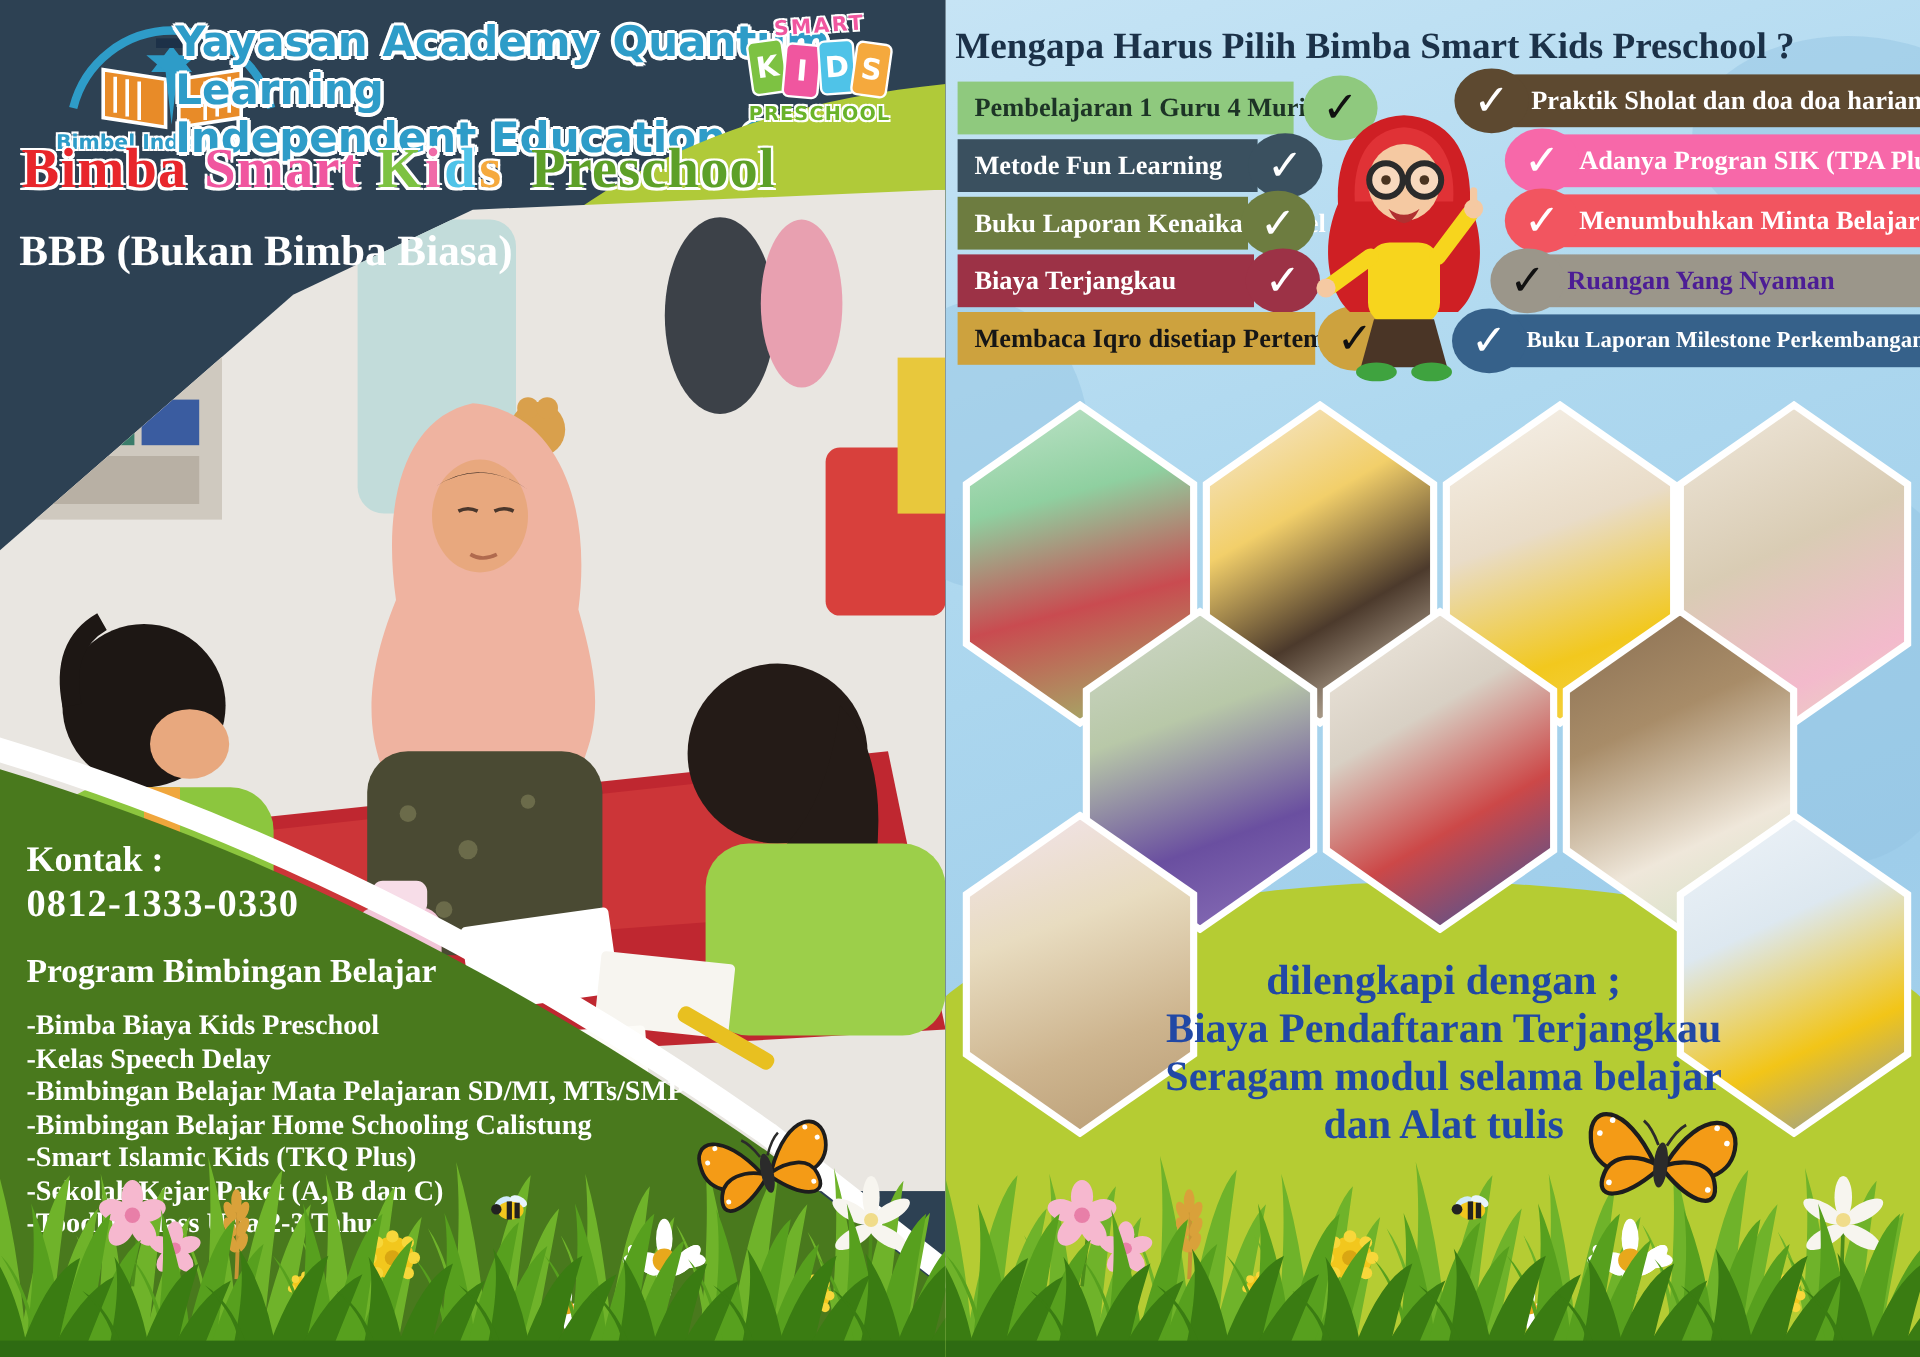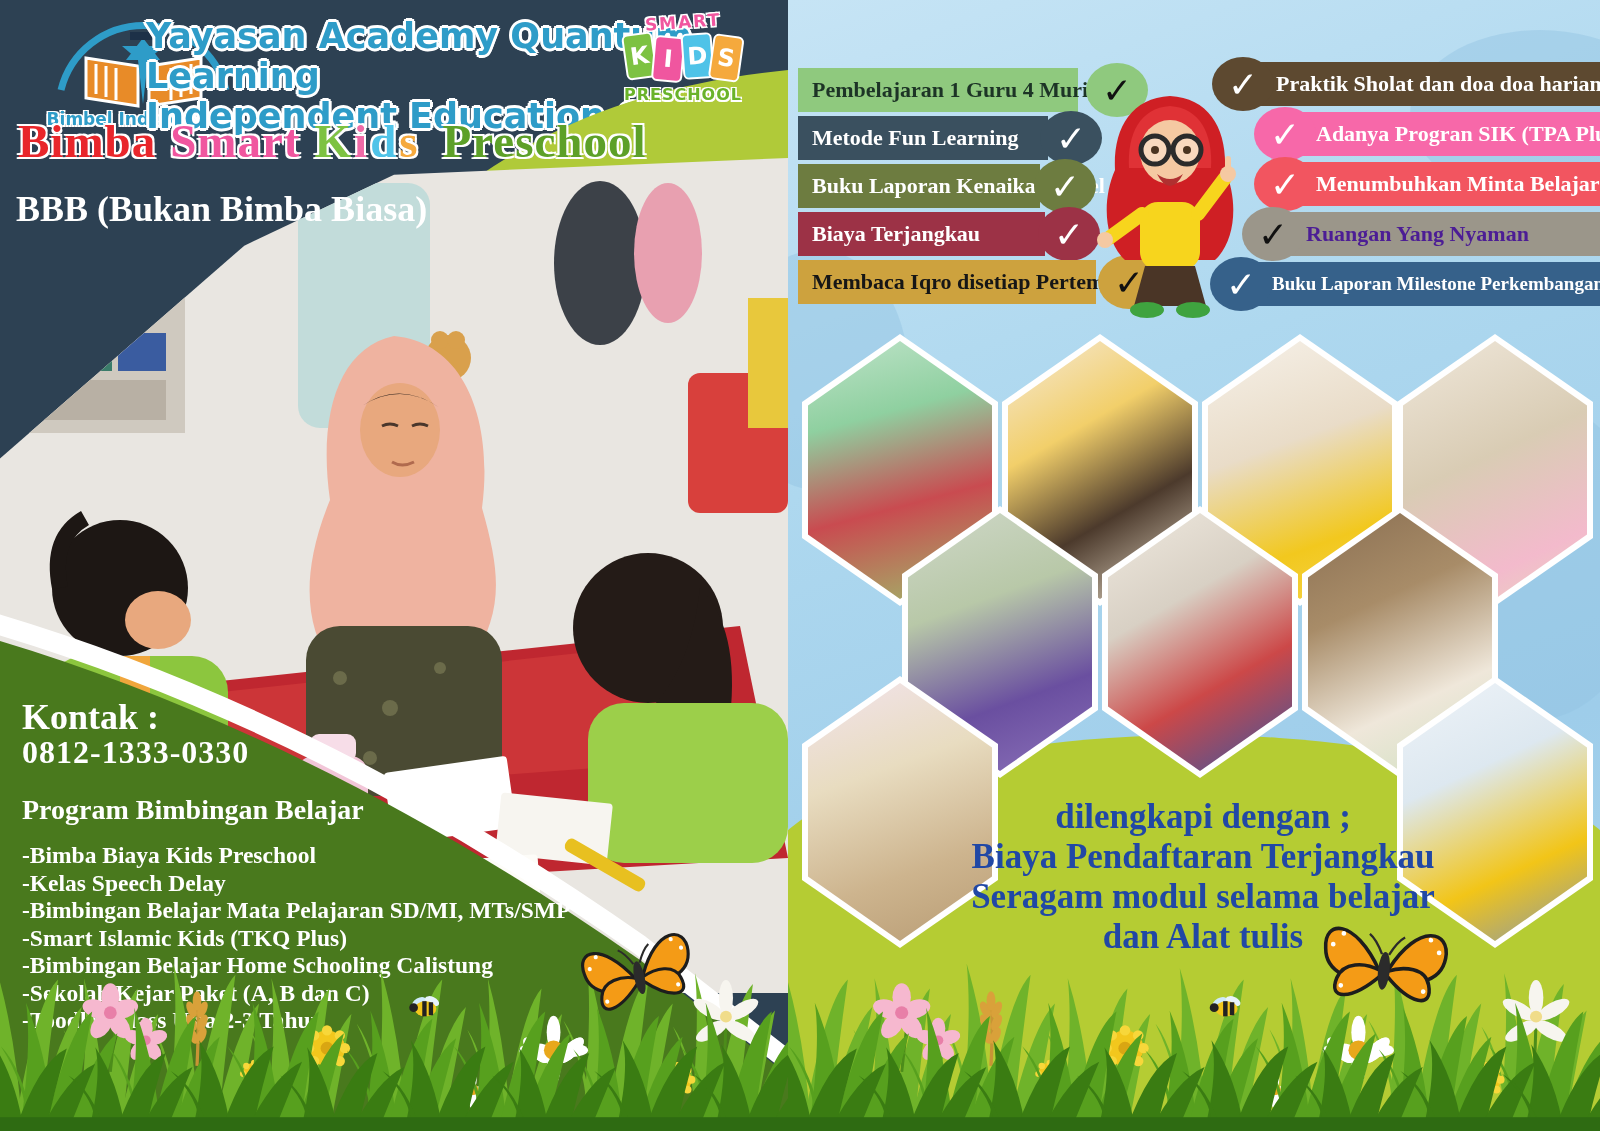--- a/index.html
+++ b/index.html
@@ -37,21 +37,21 @@
   .c-bimba{color:#e8262b;} .c-smart{color:#f0569f;margin-left:12px;}
   .c-k{color:#7dc242;margin-left:12px;} .c-i{color:#f06ba8;} .c-d{color:#4fc3e8;} .c-s{color:#f5a93d;}
   .c-preschool{color:#5da028;margin-left:22px;}
   .tagline{left:16px;top:188px;color:#fff;font-weight:bold;font-size:36px;letter-spacing:0px;z-index:5;white-space:nowrap;}
 
   .lime-swoosh{left:0;top:0;width:788px;height:520px;z-index:2;}
   .photo-main{top:158px;left:0;width:788px;height:835px;z-index:3;
     clip-path:polygon(0% 100%,0% 36%,31% 10.5%,50% 2%,100% 0%,100% 100%);}
   .green-panel{top:580px;left:0;width:788px;height:551px;z-index:4;}
   .green-text{left:22px;top:700px;width:560px;color:#fff;z-index:5;}
-  .contact-label{font-weight:bold;font-size:36px;line-height:34px;}
+  .contact-label{font-weight:bold;font-size:30px;line-height:34px;}
   .contact-phone{font-weight:bold;font-size:32px;line-height:36px;letter-spacing:1px;}
   .program-heading{font-weight:bold;font-size:28px;margin-top:24px;}
   .program-list{margin-top:16px;font-weight:bold;font-size:23.5px;line-height:27.5px;white-space:nowrap;}
   .grass{bottom:0;left:0;z-index:6;}
   .butterfly{z-index:7;}
 
   
   .cloud{position:absolute;background:#93c4e2;opacity:.45;border-radius:50%;}
   .rp-heading{left:8px;top:20px;color:#1b3148;font-weight:bold;font-size:31px;z-index:3;white-space:nowrap;}
   .feat-row{position:absolute;height:46px;z-index:3;}
@@ -347,40 +347,41 @@
     </svg>
 
     <div class="abs green-text">
       <div class="contact-label">Kontak :</div>
       <div class="contact-phone">0812-1333-0330</div>
       <div class="program-heading">Program Bimbingan Belajar</div>
       <div class="program-list">
         <div>-Bimba Biaya Kids  Preschool</div>
         <div>-Kelas Speech Delay</div>
         <div>-Bimbingan Belajar Mata Pelajaran SD/MI, MTs/SMP</div>
+        <div>-Bimbingan Belajar Home Schooling Calistung</div>
         <div>-Smart Islamic Kids (TKQ Plus)</div>
-        <div>-Bimbingan Belajar Home Schooling Calistung</div>
         <div>-Sekolah Kejar Paket (A, B dan C)</div>
         <div>-Toodler Class Usia 2-3 Tahun</div>
       </div>
     </div>
 
     <svg class="abs grass" width="788" height="207" viewBox="0 0 800 210" preserveAspectRatio="none">
       <use href="#grass-art"></use>
     </svg>
     <svg class="abs butterfly" style="left:578px;top:925px" width="125" height="105" viewBox="0 0 120 100">
       <use href="#butterfly-art" transform="rotate(-12 60 50)"></use>
     </svg>
   </section>
 
   <section class="page page-right">
     <div class="cloud" style="right:-70px;top:30px;width:260px;height:170px;"></div>
     <div class="cloud" style="right:-50px;top:400px;width:230px;height:320px;"></div>
     <div class="cloud" style="left:-60px;top:250px;width:180px;height:240px;"></div>
 
+    <div class="abs rp-heading">Mengapa Harus Pilih Bimba Smart Kids Preschool ?</div>
 
     <div class="feat-row fl" style="left:10px;top:68px;width:360px;">
       <div class="ribbon ft-r1" style="width:280px;">
           <span class="lbl">Pembelajaran 1 Guru 4 Murid</span>
         </div>
       <div class="check ck-r1" style="left:288px;">
           <span>✓</span>
         </div>
     </div>
     <div class="feat-row fl" style="left:10px;top:116px;width:330px;">

